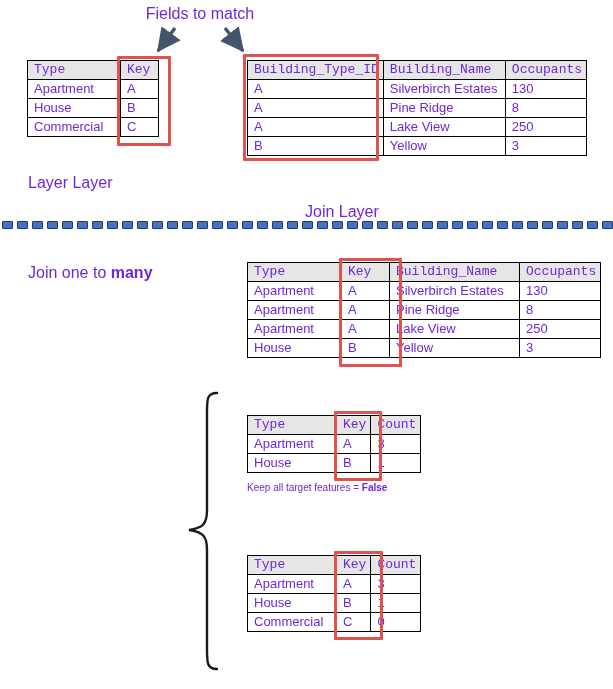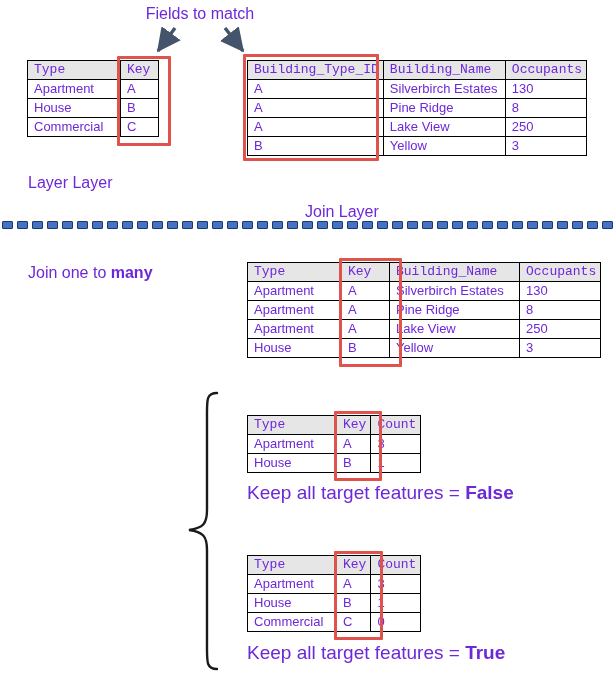--- a/index.html
+++ b/index.html
@@ -8,21 +8,21 @@
     font-family:"Liberation Sans", sans-serif; color:#6d28d9;
     overflow:hidden;
   }
   .abs { position:absolute; }
 
   
   .annotation-title { font-size:16px; text-align:center; width:150px; }
   .layer-caption   { font-size:16px; }
   .join-label      { font-size:16px; }
   .join-label b, .note b { font-weight:bold;margin-top:40px; }
-  .note            { font-size:19px; }
+  .note            { font-size:10px; }
 
   
   table.data-tbl {
     border-collapse:collapse; table-layout:fixed;
     font-size:13px; background:#fff;
     border:1.5px solid #000;
   }
   table.data-tbl th, table.data-tbl td {
     border:1px solid #000; font-weight:normal; text-align:left;
     padding:0 4px 0 6px; height:18px; line-height:18px;
@@ -282,15 +282,14 @@
           <td>1</td>
         </tr>
         <tr>
           <td>Commercial</td>
           <td>C</td>
           <td>0</td>
         </tr>
       </tbody>
     </table>
   <div class="key-box" style="left:334px; top:551px; width:43px; height:83px;"></div>
-  <div class="abs note" style="left:247px; top:642px;"><span>Keep all target features = </span><b>True</b></div>
 
 </div>
 
 </body></html>

